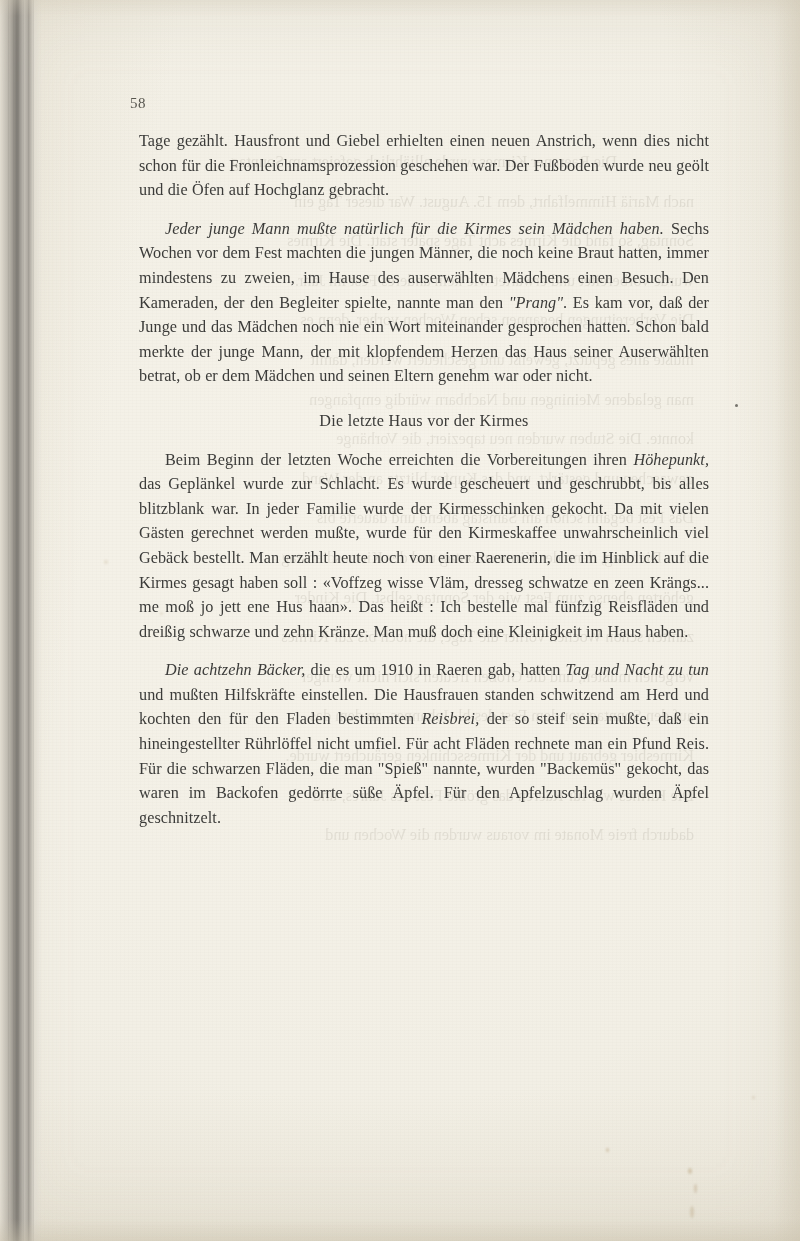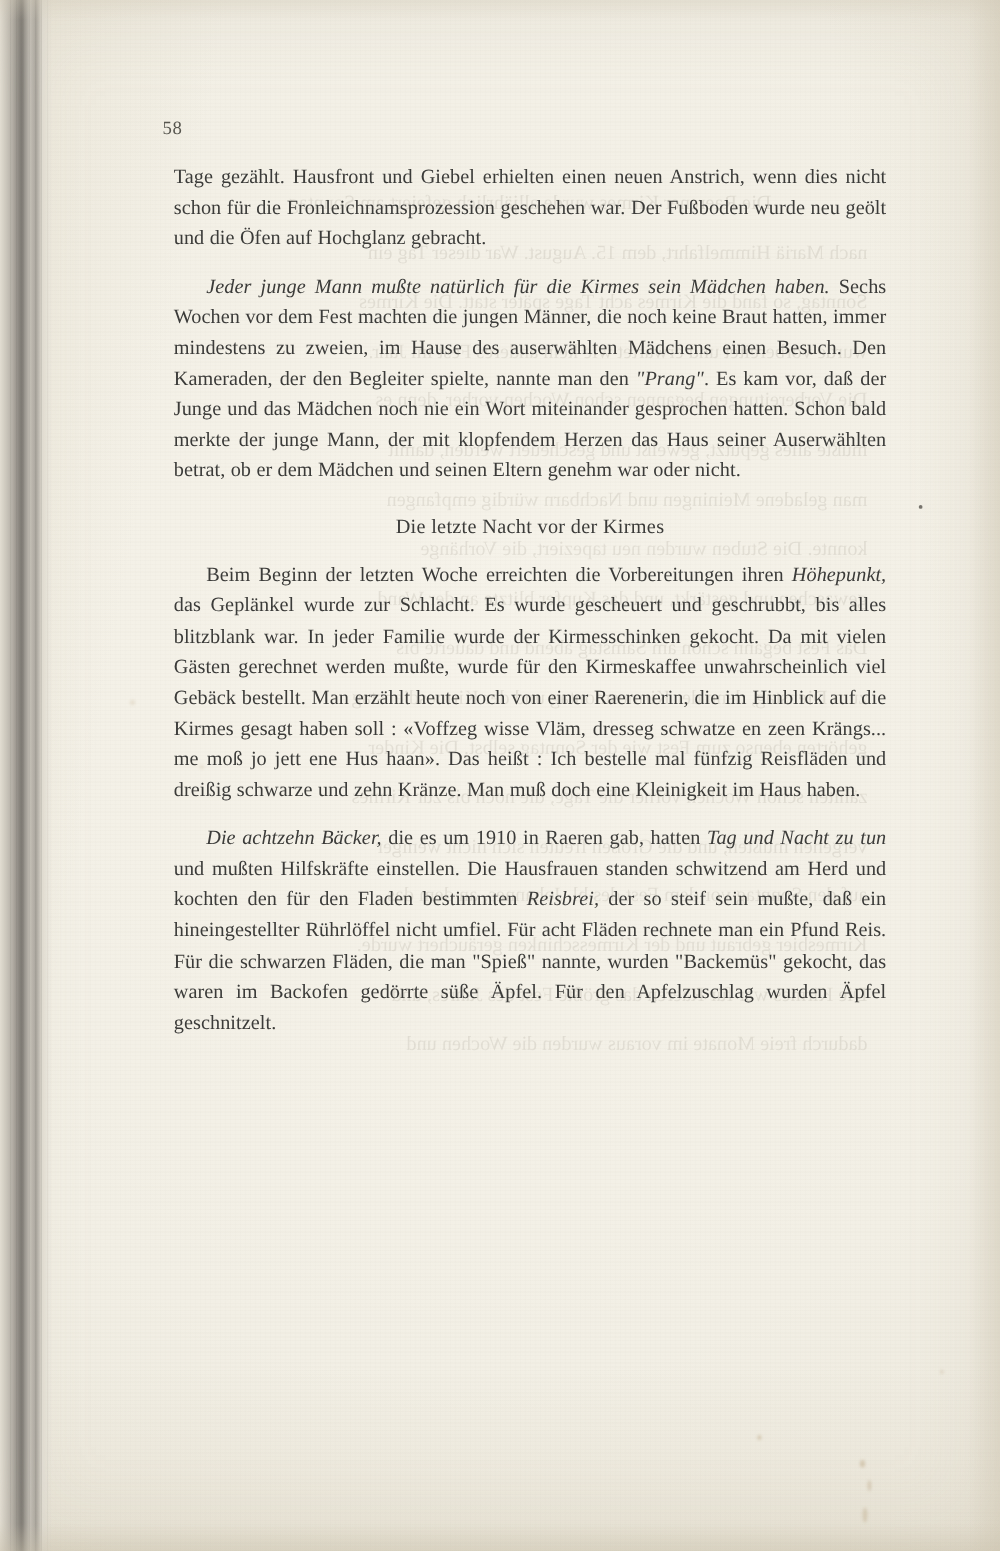--- a/index.html
+++ b/index.html
@@ -214,21 +214,21 @@
   <div class="content">
 
     <div class="folio">58</div>
 
     <div class="body">
 
       <p><span>Tage gezählt. Hausfront und Giebel erhielten einen neuen Anstrich, wenn dies nicht schon für die Fronleichnamsprozession geschehen war. Der Fußboden wurde neu geölt und die Öfen auf Hochglanz gebracht.</span></p>
 
       <p class="indent gap"><i>Jeder junge Mann mußte natürlich für die Kirmes sein Mädchen haben.</i><span> Sechs Wochen vor dem Fest machten die jungen Männer, die noch keine Braut hatten, immer mindestens zu zweien, im Hause des auserwählten Mädchens einen Besuch. Den Kameraden, der den Begleiter spielte, nannte man den </span><i>"Prang"</i><span>. Es kam vor, daß der Junge und das Mädchen noch nie ein Wort miteinander gesprochen hatten. Schon bald merkte der junge Mann, der mit klopfendem Herzen das Haus seiner Auserwählten betrat, ob er dem Mädchen und seinen Eltern genehm war oder nicht.</span></p>
 
-      <div class="heading">Die letzte Nacht vor der Kirmes</div>
+      <div class="heading">Die letzte Haus vor der Kirmes</div>
 
       <p class="indent"><span>Beim Beginn der letzten Woche erreichten die Vorbereitungen ihren </span><i>Höhepunkt,</i><span> das Geplänkel wurde zur Schlacht. Es wurde gescheuert und geschrubbt, bis alles blitzblank war. In jeder Familie wurde der Kirmesschinken gekocht. Da mit vielen Gästen gerechnet werden mußte, wurde für den Kirmeskaffee unwahrscheinlich viel Gebäck bestellt. Man erzählt heute noch von einer Raerenerin, die im Hinblick auf die Kirmes gesagt haben soll : «Voffzeg wisse Vläm, dresseg schwatze en zeen Krängs... me moß jo jett ene Hus haan». Das heißt : Ich bestelle mal fünfzig Reisfläden und dreißig schwarze und zehn Kränze. Man muß doch eine Kleinigkeit im Haus haben.</span></p>
 
       <p class="indent gap"><i>Die achtzehn Bäcker,</i><span> die es um 1910 in Raeren gab, hatten </span><i>Tag und Nacht zu tun</i><span> und mußten Hilfskräfte einstellen. Die Hausfrauen standen schwitzend am Herd und kochten den für den Fladen bestimmten </span><i>Reisbrei,</i><span> der so steif sein mußte, daß ein hineingestellter Rührlöffel nicht umfiel. Für acht Fläden rechnete man ein Pfund Reis. Für die schwarzen Fläden, die man "Spieß" nannte, wurden "Backemüs" gekocht, das waren im Backofen gedörrte süße Äpfel. Für den Apfelzuschlag wurden Äpfel geschnitzelt.</span></p>
 
     </div>
   </div>
 
   <div class="margin-fleck"></div>
 

